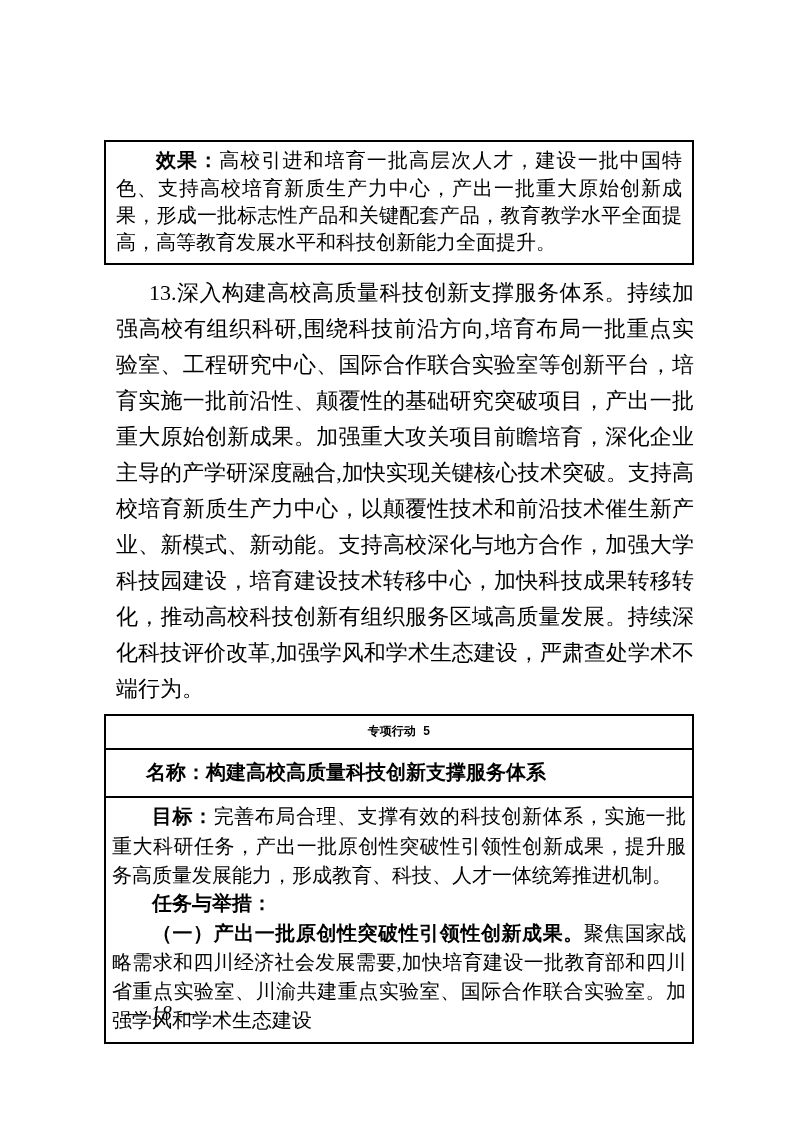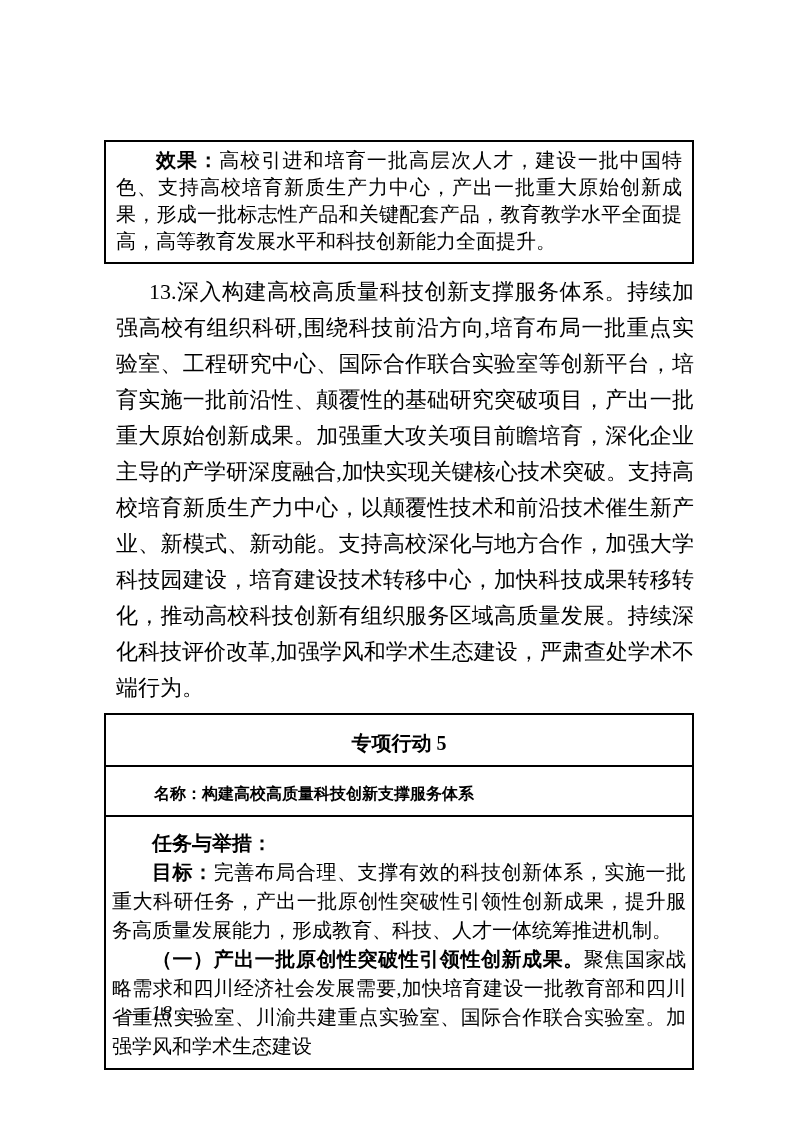--- a/index.html
+++ b/index.html
@@ -44,43 +44,42 @@
     text-indent: 1.5em;
   }
   
   .action-box {
     border: 2px solid #000000;
     box-sizing: border-box;
   }
   .ab-header {
     border-bottom: 2px solid #000000;
     text-align: center;
-    font-size: 20px;
+    font-size: 12px;
     padding: 7px 0 8px 0;
   }
   .ab-name {
     border-bottom: 2px solid #000000;
-    font-size: 16px;
-    padding: 9px 8px 10px 16px;
+    font-size: 20px;
+    padding: 9px 8px 10px 0;
     text-indent: 2em;
   }
   .ab-body {
     padding: 4px 6px 7px 6px;
   }
   .ab-para {
     margin: 0;
     font-size: 20px;
     line-height: 29px;
     text-align: justify;
     text-indent: 2em;
   }
   .heiti {
-    font-family: Liberation Serif, serif;
+    font-family: Liberation Mono, monospace;
     font-weight: bold;
-    margin-top: 8px;
   }
   b { font-weight: bold; }
   
   .page-number {
     position: absolute;
     left: 126px;
     top: 1002px;
     font-size: 20px;
     letter-spacing: 1px;
     font-family: "Liberation Serif", "DejaVu Serif", serif;
@@ -96,22 +95,22 @@
     <div class="effect-box">
       <p class="effect-para"><b class="heiti">效果：</b><span>高校引进和培育一批高层次人才，建设一批中国特色、支持高校培育新质生产力中心，产出一批重大原始创新成果，形成一批标志性产品和关键配套产品，教育教学水平全面提高，高等教育发展水平和科技创新能力全面提升。</span></p>
     </div>
 
     <p class="body-para">13.深入构建高校高质量科技创新支撑服务体系。持续加强高校有组织科研,围绕科技前沿方向,培育布局一批重点实验室、工程研究中心、国际合作联合实验室等创新平台，培育实施一批前沿性、颠覆性的基础研究突破项目，产出一批重大原始创新成果。加强重大攻关项目前瞻培育，深化企业主导的产学研深度融合,加快实现关键核心技术突破。支持高校培育新质生产力中心，以颠覆性技术和前沿技术催生新产业、新模式、新动能。支持高校深化与地方合作，加强大学科技园建设，培育建设技术转移中心，加快科技成果转移转化，推动高校科技创新有组织服务区域高质量发展。持续深化科技评价改革,加强学风和学术生态建设，严肃查处学术不端行为。</p>
 
     <div class="action-box">
       <div class="ab-header heiti">专项行动 5</div>
       <div class="ab-name heiti">名称：构建高校高质量科技创新支撑服务体系</div>
       <div class="ab-body">
+        <p class="ab-para"><b class="heiti">目标：</b><span>完善布局合理、支撑有效的科技创新体系，实施一批重大科研任务，产出一批原创性突破性引领性创新成果，提升服务高质量发展能力，形成教育、科技、人才一体统筹推进机制。</span></p>
         <p class="ab-para heiti">任务与举措：</p>
-        <p class="ab-para"><b class="heiti">目标：</b><span>完善布局合理、支撑有效的科技创新体系，实施一批重大科研任务，产出一批原创性突破性引领性创新成果，提升服务高质量发展能力，形成教育、科技、人才一体统筹推进机制。</span></p>
         <p class="ab-para"><b>（一）产出一批原创性突破性引领性创新成果。</b><span>聚焦国家战略需求和四川经济社会发展需要,加快培育建设一批教育部和四川省重点实验室、川渝共建重点实验室、国际合作联合实验室。加强学风和学术生态建设</span></p>
       </div>
     </div>
 
   </div>
 
   <div class="page-number">— 18 —</div>
 </div>
 
 </body></html>

